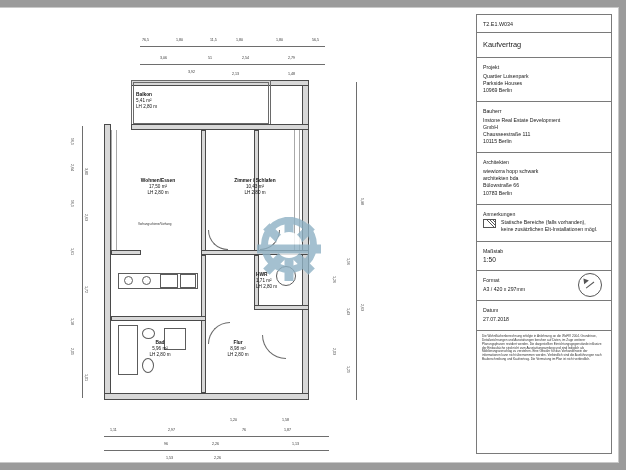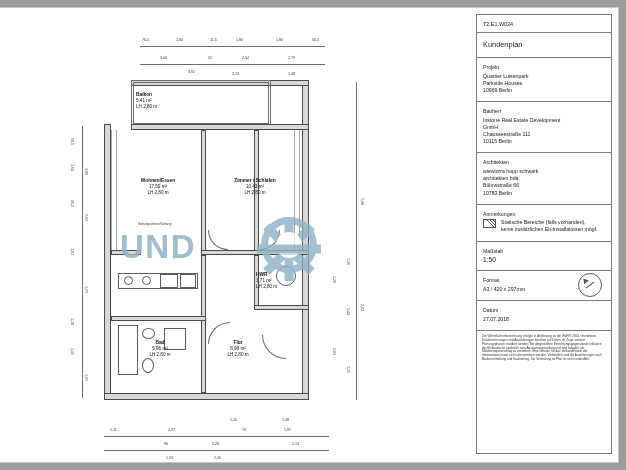--- a/index.html
+++ b/index.html
@@ -252,33 +252,32 @@
         <div class="dim" style="left:232px;top:424px;">1,13</div>
       </div>
       <div>
         <div class="dim" style="left:106px;top:438px;">1,53</div>
         <div class="dim" style="left:154px;top:438px;">2,26</div>
       </div>
     </div>
 
     <div class="watermark">
       <span style="display:inline-block;width:62px;"></span>
-      <span>UND</span>
       <span class="wm-gear">
           <i></i>
           <u></u>
           <span class="wm-inner"></span>
         </span>
     </div>
 
     <div class="titleblock">
 
       <div class="tb-row tb-code">T2.E1.W034</div>
 
-      <div class="tb-row tb-kunden">Kundenplan</div>
+      <div class="tb-row tb-kunden">Kaufvertrag</div>
 
 
       <div class="tb-row tb-block">
         <div class="tb-label">Projekt</div>
         <div class="tb-line">Quartier Luisenpark</div>
         <div class="tb-line">Parkside Houses</div>
         <div class="tb-line">10969 Berlin</div>
       </div>
 
       <div class="tb-row tb-block">

